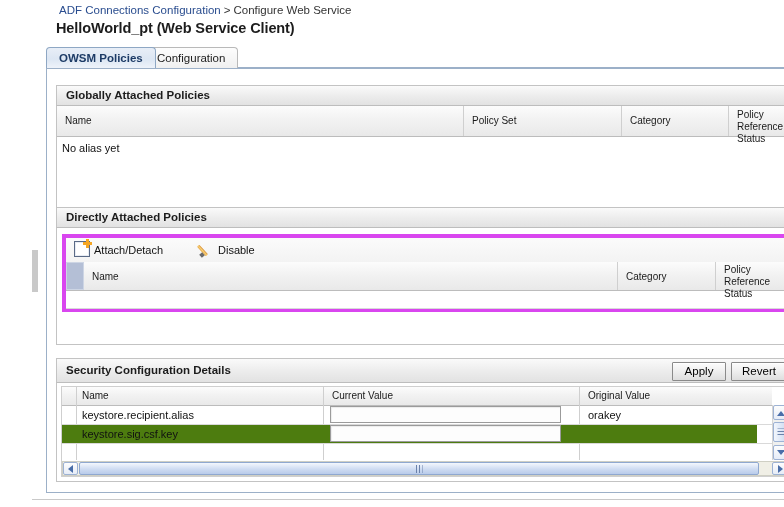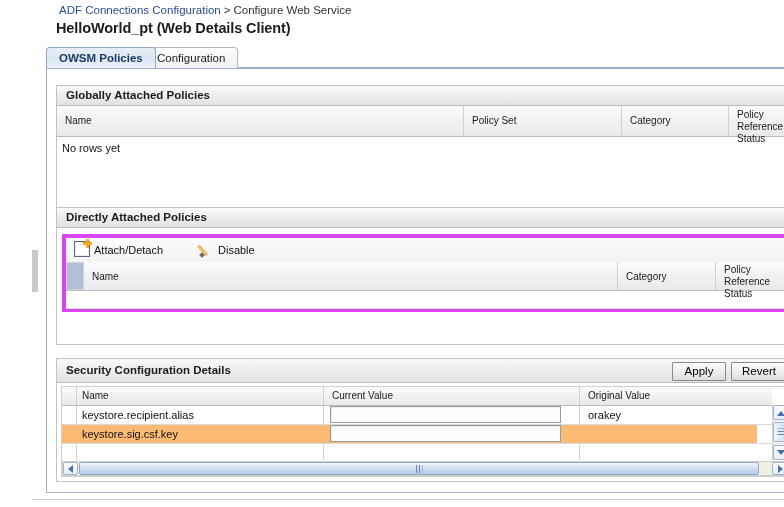--- a/index.html
+++ b/index.html
@@ -121,21 +121,21 @@
   }
 
   
   .inp{
     position:absolute;box-sizing:border-box;height:17px;
     background:#fdfdfd;border:1px solid #9b9b9b;
     box-shadow:inset 1px 1px 1px rgba(0,0,0,.07);
   }
 
   
-  .stripe{position:absolute;background:#fdba74;}
+  .stripe{position:absolute;background:#4d7c0f;}
   .hline{position:absolute;height:1px;background:#d9d9d9;}
 
   
   .vscroll{position:absolute;width:15px;background:#f0f0ee;border-left:1px solid #d4d4d4;}
   .sbtn{
     position:absolute;left:0;width:15px;height:15px;box-sizing:border-box;
     background:linear-gradient(180deg,#fdfdfd,#e6ecf7);
     border:1px solid #9db2d4;border-radius:2px;
   }
   .sthumb{
@@ -170,21 +170,21 @@
 
 <div class="page">
 
   <div class="leftedge"></div>
   <div class="leftrail"></div>
 
   <div class="breadcrumb">
     <a href="#">ADF Connections Configuration</a><span class="sep">&gt;</span><span class="cur">Configure Web Service</span>
   </div>
 
-  <div class="page-title">HelloWorld_pt (Web Details Client)</div>
+  <div class="page-title">HelloWorld_pt (Web Service Client)</div>
 
   <div class="tabstrip">
     <div class="tab inactive">Configuration</div>
     <div class="tab active">OWSM Policies</div>
   </div>
   <div class="tabline"></div>
 
   <div class="content">
 
     <div class="section" style="top:16px;width:738px;">
@@ -195,21 +195,21 @@
         <div class="tbl">
           <div class="thead">
             <div class="th" style="left:8px;top:9px;">Name</div>
             <div class="th" style="left:415px;top:9px;">Policy Set</div>
             <div class="th" style="left:573px;top:9px;">Category</div>
             <div class="th" style="left:680px;top:3px;width:62px;white-space:normal;">Policy Reference Status</div>
             <div class="vdiv" style="left:406px;height:30px;"></div>
             <div class="vdiv" style="left:564px;height:30px;"></div>
             <div class="vdiv" style="left:671px;height:30px;"></div>
           </div>
-          <div class="rowtxt" style="left:5px;top:36px;">No rows yet</div>
+          <div class="rowtxt" style="left:5px;top:36px;">No alias yet</div>
         </div>
       </div>
     </div>
 
     <div class="section" style="top:138px;width:738px;">
       <div class="sec-head">
         <div class="title">Directly Attached Policies</div>
       </div>
       <div class="sec-body" style="height:117px;padding:6px 5px 0 5px;">
 

